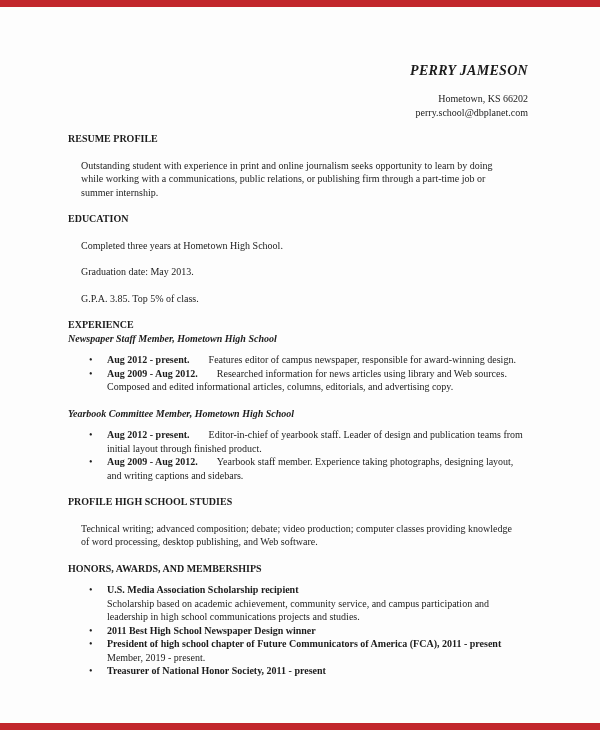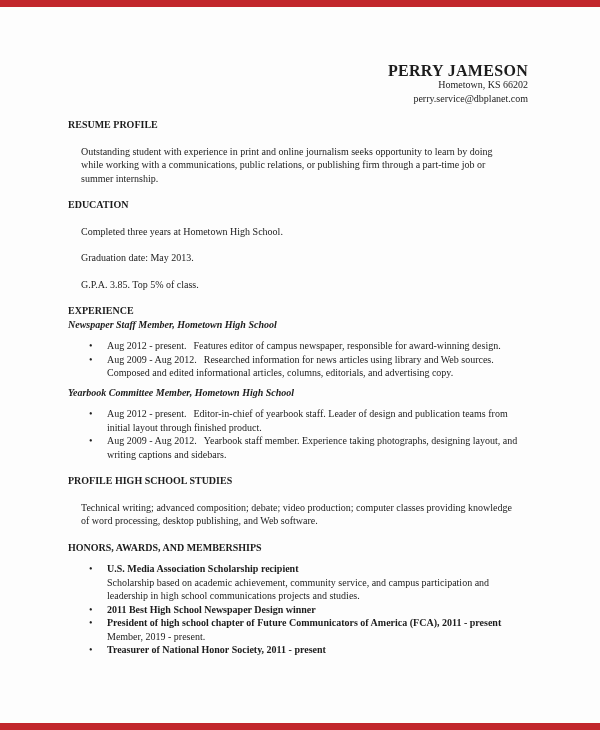--- a/index.html
+++ b/index.html
@@ -27,69 +27,71 @@
     position: absolute;
     left: 68px;
     top: 64px;
     width: 460px;
     font-size: 10px;
     line-height: 13.5px;
   }
 
   .contact-block { text-align: right; }
   .candidate-name {
-    font-size: 16px;
+    font-size: 14px;
     font-weight: bold;
     line-height: 14px;
+    margin-bottom: 14px;
     letter-spacing: 0.3px;
+    font-style: italic;
   }
   .contact-line { margin: 0; }
 
   .sec-heading {
     font-weight: bold;
     margin: 13px 0 0 0;
   }
   .para { margin: 13px; }
 
   .job-title { font-weight: bold; margin: 0; font-style: italic; }
-  .job + .job { margin-top: 6px; }
+  .job + .job { margin-top: 13px; }
 
   ul.bullets {
     list-style: none;
     margin: 8px 0 0 0;
     padding: 0;
   }
   ul.bullets li {
     position: relative;
     padding-left: 39px;
     margin: 0;
   }
   ul.bullets li::before {
     content: "\2022";
     position: absolute;
     left: 21px;
     top: 0;
     font-size: 10px;
   }
-  .b-period { font-weight: normal; padding-right: 7px; }
+  .b-period { font-weight: bold; padding-right: 19px; }
   .hi-title { font-weight: bold; }
   .hi-detail { font-weight: normal; }
 </style>
 </head>
 <body style="background: rgb(253, 253, 253);">
 
 <div class="accent-bar top" style="background: rgb(194, 39, 44);"></div>
 <div class="accent-bar bottom" style="background: rgb(194, 39, 44);"></div>
 
 <div class="doc">
 
   <div class="contact-block">
     <div class="candidate-name">PERRY JAMESON</div>
     <p class="contact-line">Hometown, KS 66202</p>
-    <p class="contact-line">perry.service@dbplanet.com</p>
+    <p class="contact-line">perry.school@dbplanet.com</p>
   </div>
 
   <div class="sec-heading">RESUME PROFILE</div>
   <p class="para">Outstanding student with experience in print and online journalism seeks opportunity to learn by doing while working with a communications, public relations, or publishing firm through a part-time job or summer internship.</p>
 
   <div class="sec-heading">EDUCATION</div>
   <p class="para">Completed three years at Hometown High School.</p>
   <p class="para">Graduation date: May 2013.</p>
   <p class="para">G.P.A. 3.85. Top 5% of class.</p>
 

